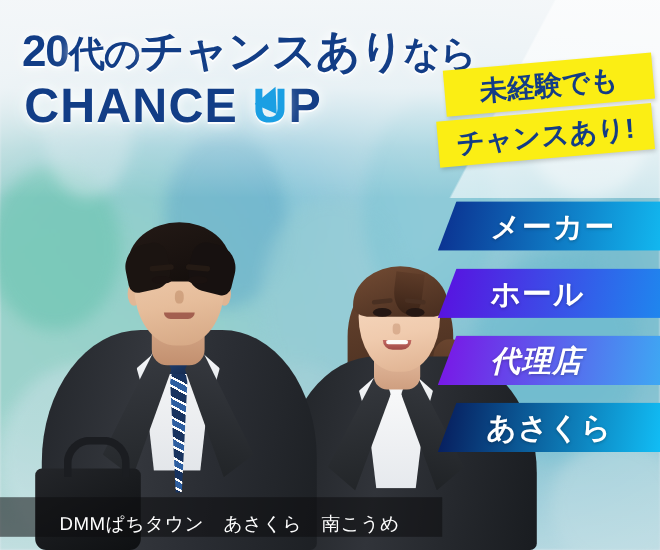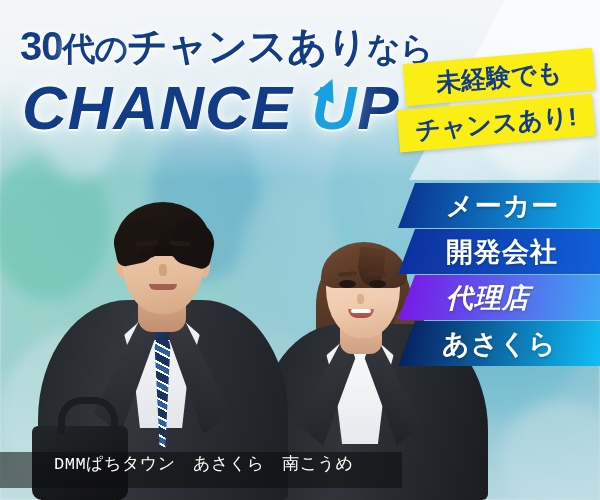--- a/index.html
+++ b/index.html
@@ -223,21 +223,21 @@
     position:absolute;left:20px;top:19px;
     font-size:40px;font-weight:700;letter-spacing:-1px;
     color:#123d86;white-space:nowrap;
     text-shadow:0 2px 0 rgba(255,255,255,.95),0 0 9px rgba(255,255,255,.95),
                 0 0 20px rgba(255,255,255,.8);
   }
   .headline .sm{font-size:33px;}
 
   .logo{
     position:absolute;left:22px;top:72px;white-space:nowrap;
-    font-size:62px;font-weight:700;font-style:italic;letter-spacing:1px;
+    font-size:44px;font-weight:700;letter-spacing:1px;
     text-shadow:0 0 10px rgba(255,255,255,.95),0 2px 0 rgba(255,255,255,.9),
                 0 0 22px rgba(255,255,255,.85);
   }
   .logo .c-navy{color:#123d86;}
   .logo .c-cyan{color:#1b9fe3;position:relative;display:inline-block;}
   .arrow{
     position:absolute;left:6px;top:6px;width:0;height:0;
     border-left:11px solid transparent;border-right:11px solid transparent;
     border-bottom:22px solid #1b9fe3;transform:rotate(24deg);
   }
@@ -249,36 +249,36 @@
     display:flex;align-items:center;justify-content:center;
     color:#133c86;font-weight:700;font-size:25px;letter-spacing:0px;
     box-shadow:1px 2px 4px rgba(0,0,0,.18);white-space:nowrap;
   }
   .badge-1{left:8px;top:4px;width:190px;height:42px;transform:rotate(-5deg);}
   .badge-2{left:2px;top:50px;width:196px;height:42px;transform:rotate(-5deg);}
 
   
   .cats{position:absolute;left:398px;top:183px;width:202px;}
   .cat{
-    position:relative;height:45px;margin-bottom:1px;
+    position:relative;height:45px;margin-bottom:16px;
     display:flex;align-items:center;
     clip-path:polygon(17px 0,100% 0,100% 100%,0 100%);
     box-shadow:0 2px 5px rgba(0,0,0,.22);
   }
   .cat span{
     color:#fff;font-size:27px;font-weight:700;letter-spacing:1px;
     margin-left:48px;text-shadow:0 1px 3px rgba(0,0,0,.28);white-space:nowrap;
   }
   .cat.c5 span{margin-left:44px;}
 
   
   .caption{
     position:absolute;left:0;bottom:12px;width:402px;height:36px;
     background:rgba(12,12,14,.55);
-    display:flex;align-items:flex-start;font-family:Liberation Mono, monospace;
+    display:flex;align-items:flex-end;
   }
   .caption span{
     color:#fff;font-size:17px;margin-left:54px;letter-spacing:.5px;white-space:nowrap;
   }
 </style>
 </head>
 <body>
 
 <div class="banner">
 
@@ -346,38 +346,38 @@
     <div class="m-eyeL"></div>
     <div class="m-eyeR"></div>
     <div class="m-nose"></div>
     <div class="m-mouth"></div>
   </div>
 
   <div class="bag-a"></div>
   <div class="bag-a-h"></div>
 
   <div class="headline">
-    <span>30</span><span class="sm">代の</span><span>チャンスあり</span><span class="sm">なら</span>
+    <span>20</span><span class="sm">代の</span><span>チャンスあり</span><span class="sm">なら</span>
   </div>
 
   <div class="logo">
     <span class="c-navy">CHANCE</span><span class="c-navy">&nbsp;</span><span class="c-cyan"><span class="arrow"></span><span>U</span></span><span class="c-navy">P</span>
   </div>
 
   <div class="badge">
     <div class="badge-line badge-1">未経験でも</div>
     <div class="badge-line badge-2">チャンスあり!</div>
   </div>
 
   <div class="cats">
     <div class="cat c1" style="background: linear-gradient(100deg, rgb(11, 47, 143) 0%, rgb(18, 183, 239) 100%);">
       <span>メーカー</span>
     </div>
-    <div class="cat c3" style="background: linear-gradient(100deg, rgb(13, 47, 154) 0%, rgb(16, 96, 216) 100%);">
-      <span>開発会社</span>
+    <div class="cat c2" style="background: linear-gradient(100deg, rgb(90, 15, 224) 0%, rgb(31, 134, 238) 100%);">
+      <span>ホール</span>
     </div>
     <div class="cat c4" style="background: linear-gradient(100deg, rgb(122, 20, 230) 0%, rgb(62, 168, 243) 100%); font-style: italic;">
       <span>代理店</span>
     </div>
     <div class="cat c5" style="background: linear-gradient(100deg, rgb(7, 26, 90) 0%, rgb(17, 189, 245) 100%);">
       <span>あさくら</span>
     </div>
   </div>
 
   <div class="caption">

